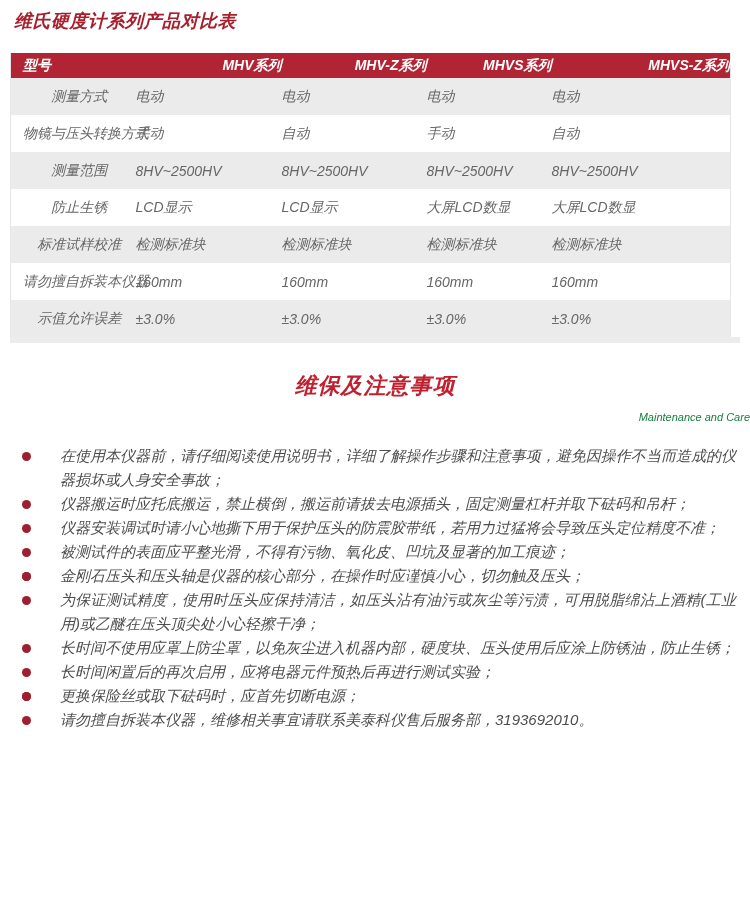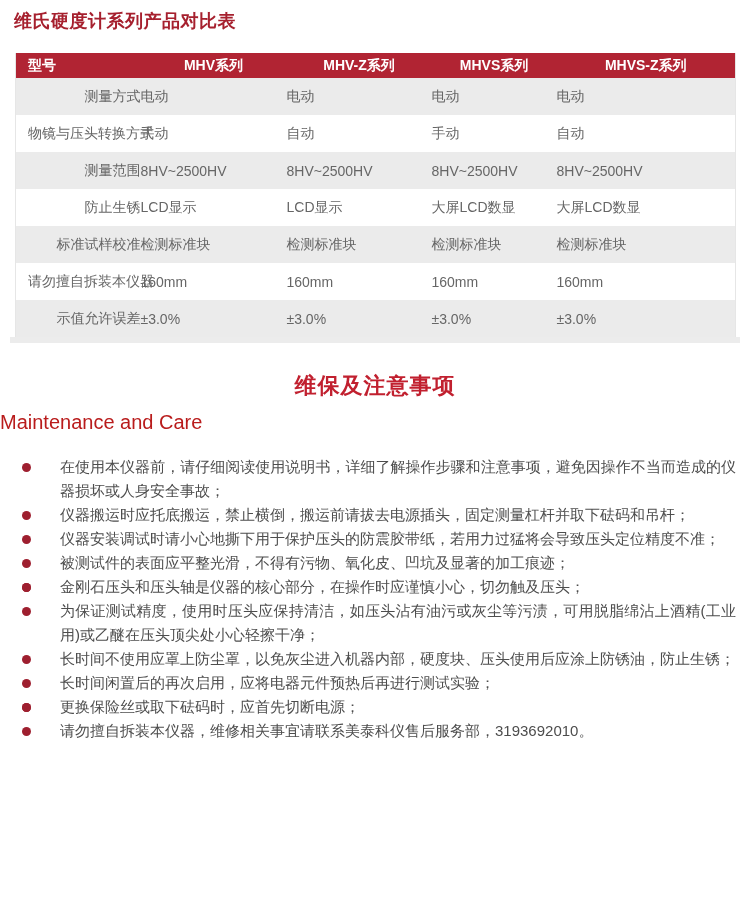--- a/index.html
+++ b/index.html
@@ -3,63 +3,62 @@
 <meta charset="utf-8">
 <style>
   html,body{margin:0;padding:0;}
   body{
     width:750px;
     min-height:917px;
     background:#ffffff;
     font-family:"Liberation Sans","DejaVu Sans",sans-serif;
     -webkit-font-smoothing:antialiased;
   }
-  .page{width:750px;}
+  .page{width:750px;font-style:italic;}
 
   
   .page-title{
     margin:10px 0 0 14px;
     font-size:18px;
     line-height:22px;
     font-weight:bold;
     color:var(--title-red,#a6202e);
     letter-spacing:.5px;
   }
 
   
   .table-wrap{margin:21px 10px 0 10px;}
   table.cmp-table{
     width:720px;
-    margin-left:5px;
     border-collapse:collapse;
     table-layout:fixed;
     border-left:1px solid #e6e6e6;
     border-right:1px solid #e6e6e6;
     border-radius:15px;
   }
   table.cmp-table thead th{
     background:var(--accent-red,#b12433);
     color:#ffffff;
     font-size:14px;
     font-weight:bold;
     height:25px;
     padding:0;
-    text-align:center;
+    text-align:right;
     white-space:nowrap;
   }
   table.cmp-table thead th:first-child{text-align:left;padding-left:12px;}
   table.cmp-table tbody td{
     height:37px;
     padding:0;
     font-size:14px;
     color:#666666;
     white-space:nowrap;
   }
   table.cmp-table tbody td.row-label{
-    text-align:right;
+    text-align:center;
     padding-left:12px;
     color:#666666;
   }
   table.cmp-table tbody tr:nth-child(odd){background:#ebebeb;}
   table.cmp-table tbody tr:nth-child(even){background:#ffffff;}
   .table-bottom-band{
     height:6px;
     background:#ececec;
   }
 
@@ -68,23 +67,23 @@
     margin:30px 0 12px 0;
     text-align:center;
     font-size:22px;
     line-height:26px;
     font-weight:bold;
     color:var(--heading-red,#c1202f);
     letter-spacing:1px;
   }
   .section-subheading{
     margin-top:9px;
-    text-align:left;
-    font-size:20px;
-    color:#b91c1c;
+    text-align:right;
+    font-size:11px;
+    color:#15803d;
   }
 
   
   ul.notes{
     list-style:none;
     margin:21px 14px 0 14px;
     padding:0;
   }
   ul.notes li{
     position:relative;

